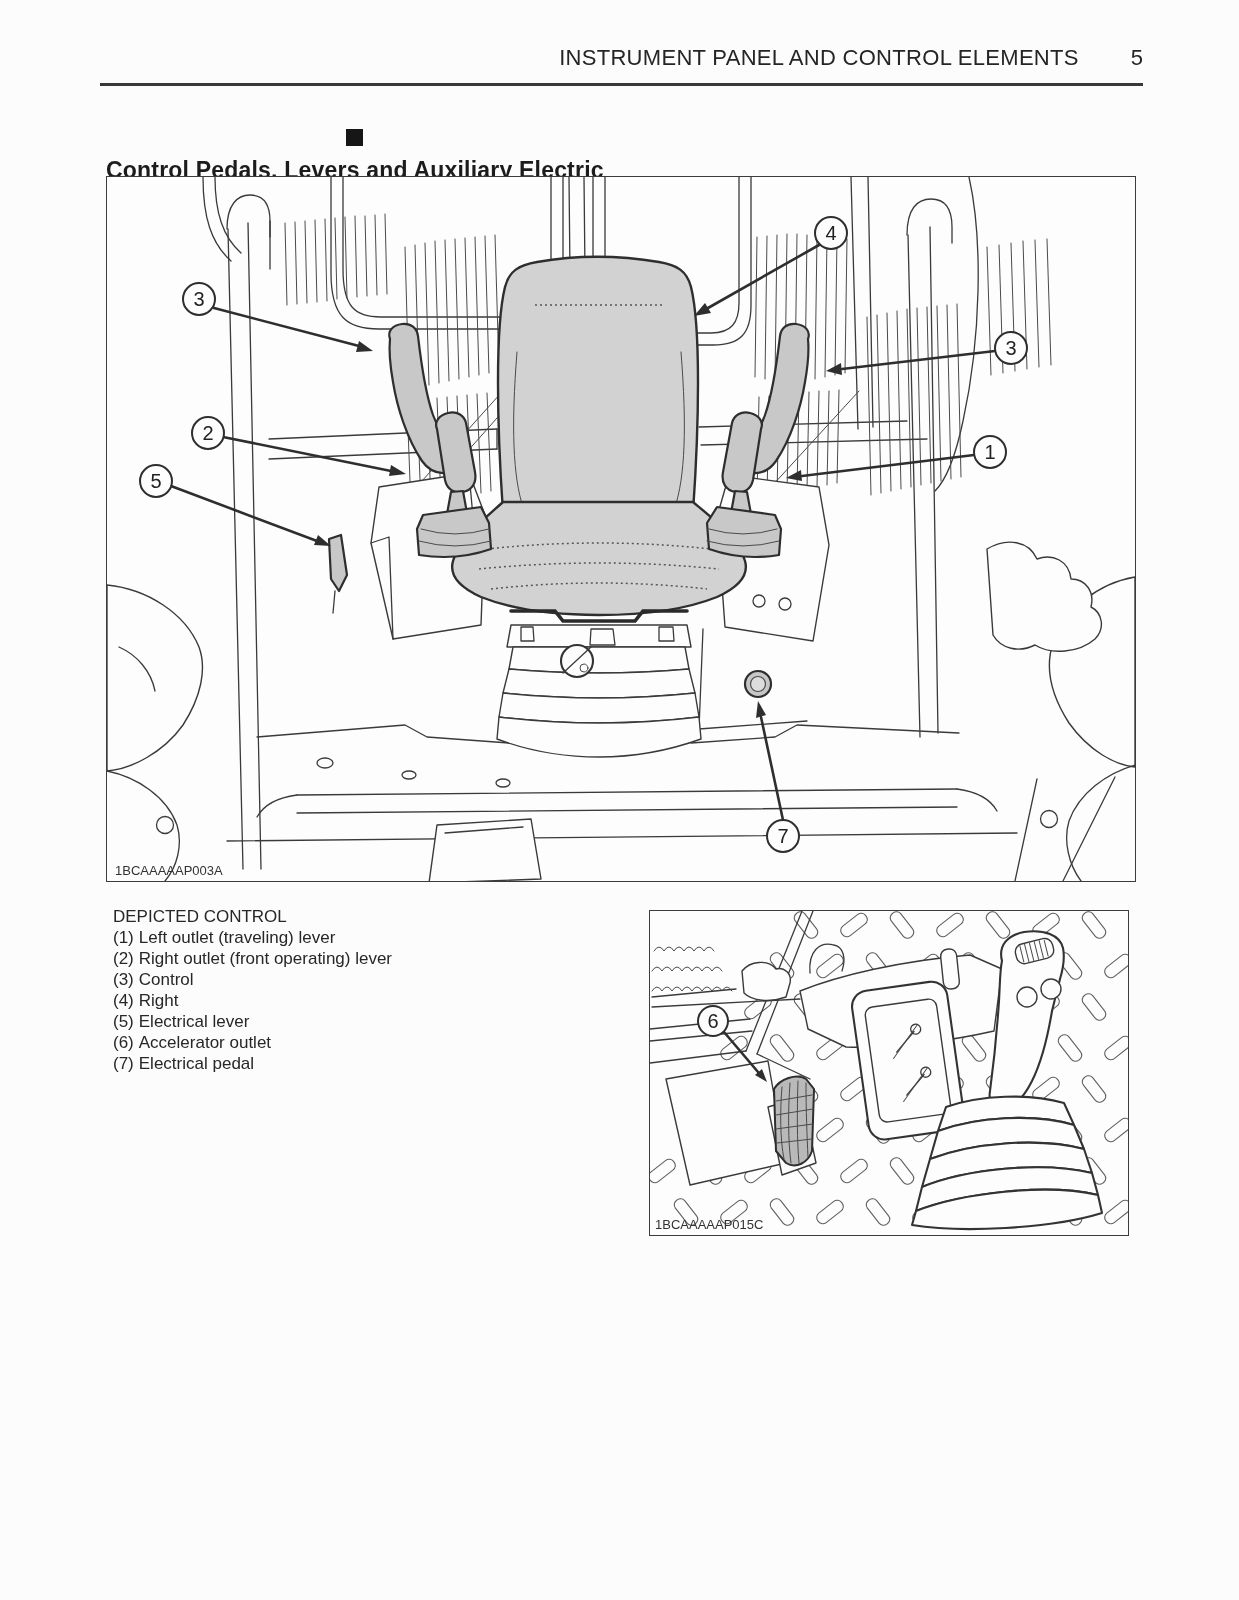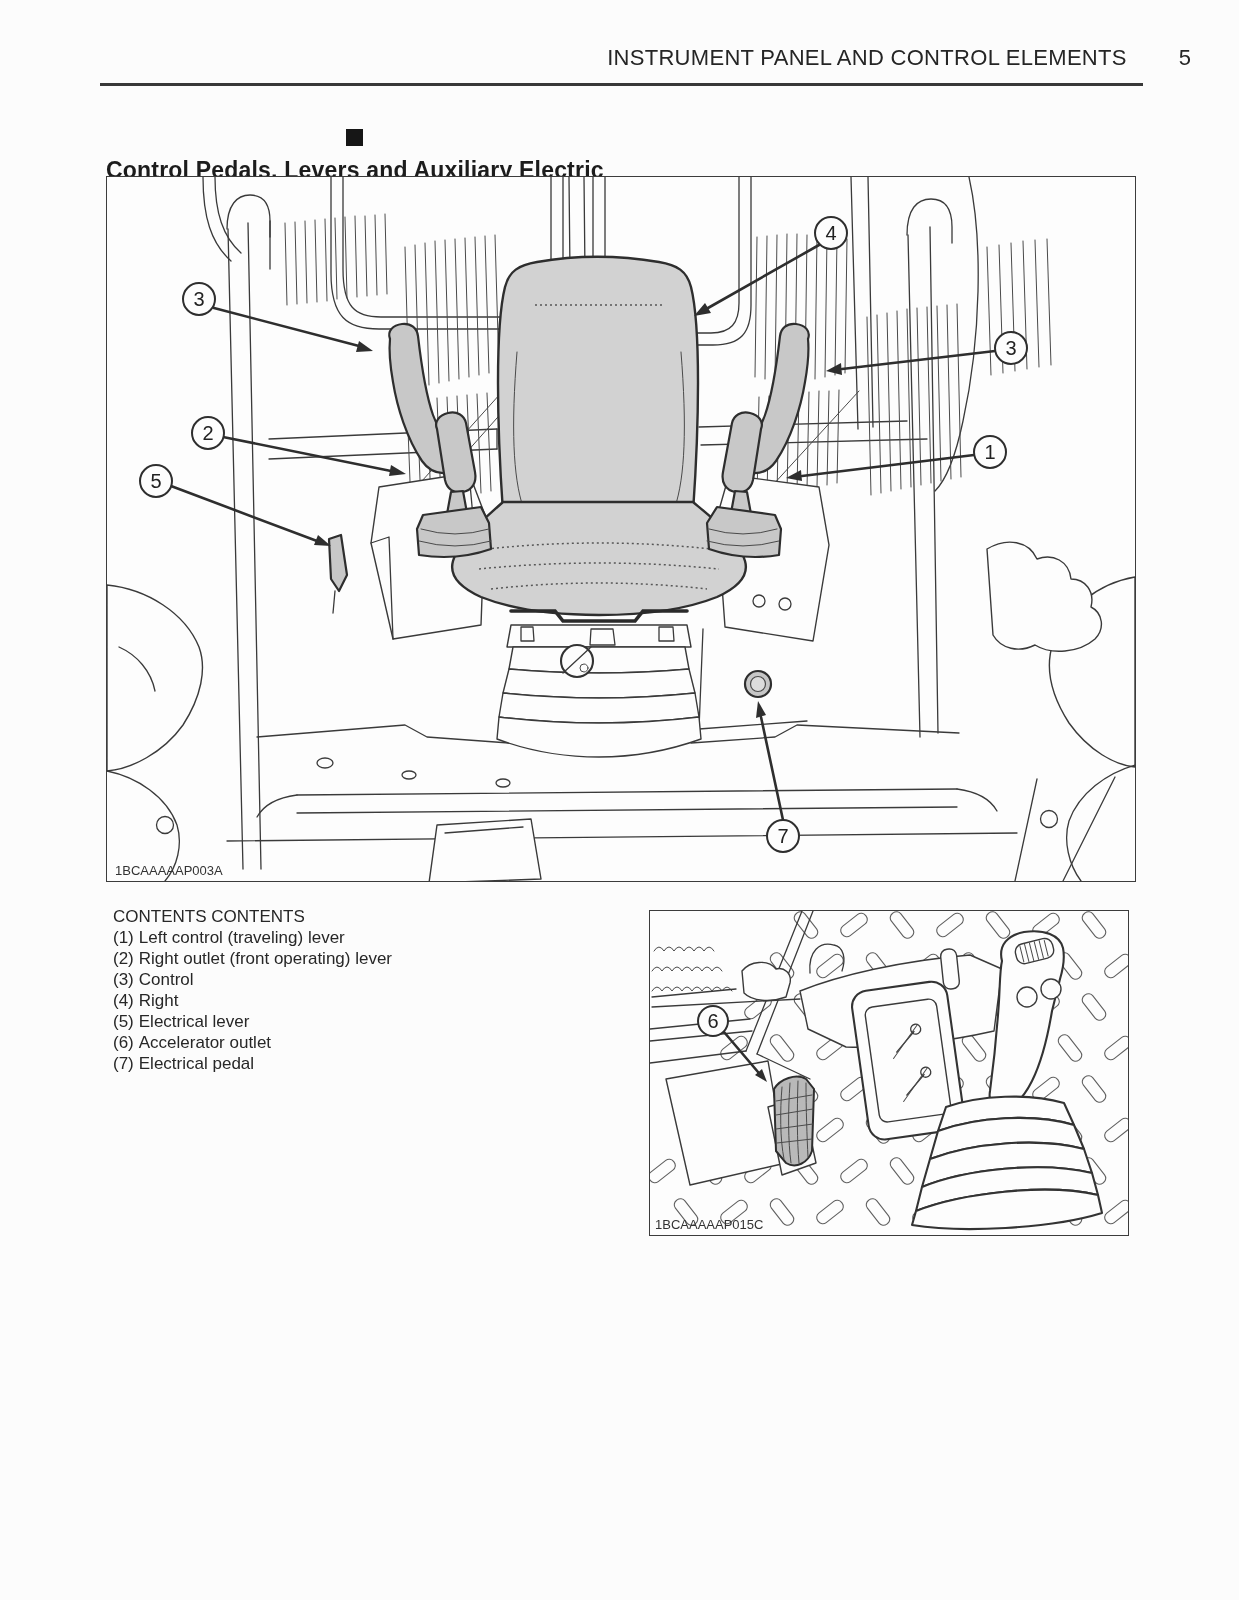--- a/index.html
+++ b/index.html
@@ -1,18 +1,18 @@
 <!DOCTYPE html>
 <html><head>
 <meta charset="utf-8">
 <style>
   html,body{margin:0;padding:0;background:#e8e8e8;}
   .page{position:relative;width:1239px;height:1600px;background:#fcfcfc;overflow:hidden;
         font-family:"Liberation Sans",sans-serif;color:#222;}
-  .header{position:absolute;top:45px;left:0;width:1143px;display:flex;justify-content:flex-end;align-items:baseline;margin-left:48px;}
+  .header{position:absolute;top:45px;left:0;width:1143px;display:flex;justify-content:flex-end;align-items:baseline;}
   .header .title{font-size:22px;letter-spacing:.3px;color:#252525;}
   .header .pnum{font-size:22px;margin-left:52px;color:#252525;}
   .rule{position:absolute;top:83px;left:100px;width:1043px;height:3px;background:#383838;}
   .section{position:absolute;top:129px;left:106px;display:flex;align-items:center;gap:11px;flex-direction:column;}
   .section .sq{width:17px;height:17px;background:#161616;}
   .section .txt{font-size:23px;font-weight:bold;letter-spacing:.2px;color:#1c1c1c;}
   .fig{position:absolute;border:1.6px solid #3c3c3c;background:#fdfdfd;}
   #fig-main{left:106px;top:176px;width:1028px;height:704px;}
   #fig-pedal{left:649px;top:910px;width:478px;height:324px;}
   .fig svg{display:block;width:100%;height:100%;}
@@ -214,22 +214,22 @@
         <polygon class="ah" points="651,524 659,538 649,541"></polygon>
         <circle cx="676" cy="659" r="16"></circle>
         <text x="676" y="666">7</text>
       </g>
 
       <text class="code" x="8" y="698">1BCAAAAAP003A</text>
     </svg>
   </div>
 
   <div class="contents">
-    <div class="ci">CONTENTS CONTENTS</div>
-    <div class="ci"><span class="n">(1)</span><span>Left control (traveling) lever</span></div>
+    <div class="ci">DEPICTED CONTROL</div>
+    <div class="ci"><span class="n">(1)</span><span>Left outlet (traveling) lever</span></div>
     <div class="ci"><span class="n">(2)</span><span>Right outlet (front operating) lever</span></div>
     <div class="ci"><span class="n">(3)</span><span>Control</span></div>
     <div class="ci"><span class="n">(4)</span><span>Right</span></div>
     <div class="ci"><span class="n">(5)</span><span>Electrical lever</span></div>
     <div class="ci"><span class="n">(6)</span><span>Accelerator outlet</span></div>
     <div class="ci"><span class="n">(7)</span><span>Electrical pedal</span></div>
   </div>
 
   <div class="fig" id="fig-pedal">
     <svg viewBox="0 0 478 324">

